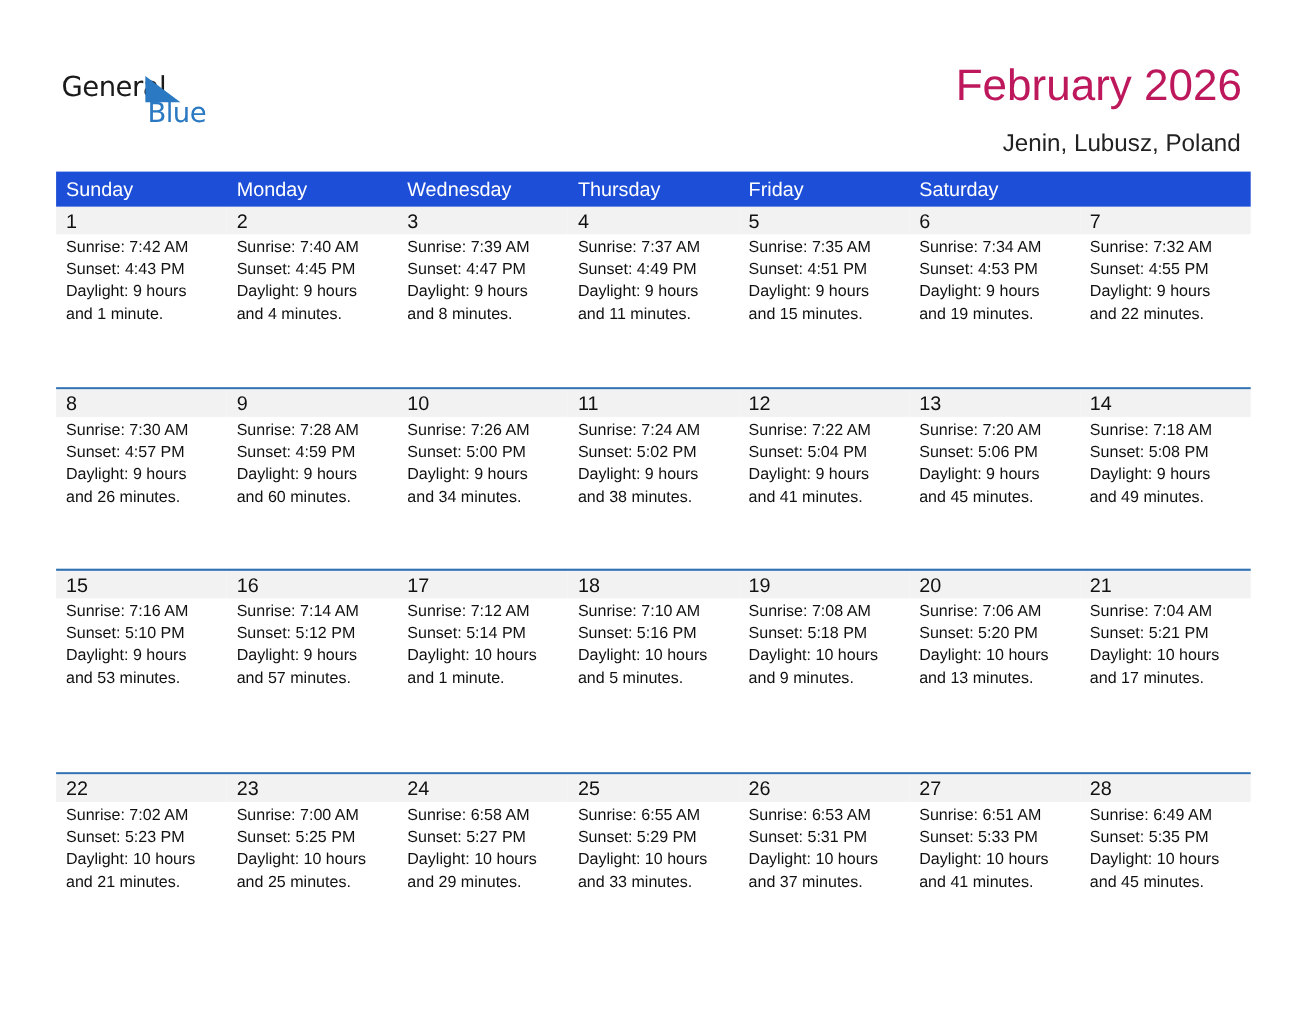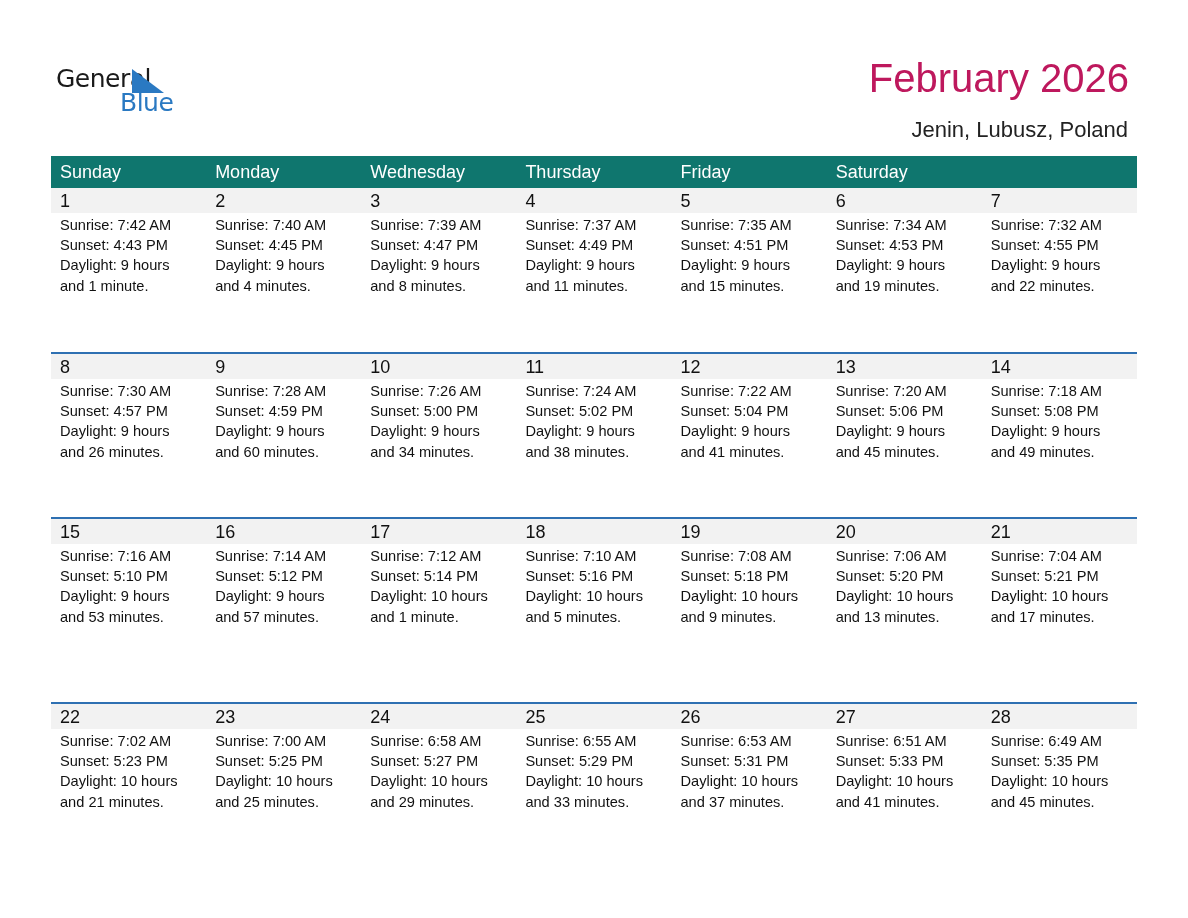--- a/index.html
+++ b/index.html
@@ -2,26 +2,26 @@
 <html><head>
 <meta charset="utf-8">
 <style>
   html, body { margin: 0; padding: 0; }
   body {
     width: 1188px; height: 918px; background: #ffffff; position: relative; overflow: hidden;
     font-family: "Liberation Sans", sans-serif; color: #111;
   }
   .logo { position: absolute; left: 56px; top: 64px; width: 160px; height: 56px; }
   .logo .general { position: absolute; left: 0; top: 0; font-family: "DejaVu Sans", sans-serif; font-size: 25px; color: #1a1a1a; letter-spacing: -0.5px; }
-  .logo .blue { position: absolute; left: 64px; top: 24px; font-family: "DejaVu Sans", sans-serif; font-size: 25px; color: #2a79c2; letter-spacing: -0.5px; }
+  .logo .blue { position: absolute; left: 78px; top: 24px; font-family: "DejaVu Sans", sans-serif; font-size: 25px; color: #2a79c2; letter-spacing: -0.5px; }
   .logo svg { position: absolute; left: 76px; top: 5px; }
   .title { position: absolute; right: 59px; top: 56px; font-size: 40px; color: #be185d; white-space: nowrap; }
   .subtitle { position: absolute; right: 60px; top: 117px; font-size: 22px; color: #222; white-space: nowrap; }
   .cal { position: absolute; left: 51px; top: 156px; width: 1086px; }
-  .head { display: flex; background: #0f766e; height: 32px; }
+  .head { display: flex; background: #1d4ed8; height: 32px; }
   .head .dn { width: 155.14px; box-sizing: border-box; padding-left: 9px; color: #ffffff; font-size: 18px; line-height: 32px; }
   .week { height: 165px; box-sizing: border-box; }
   .week.bordered { border-top: 2px solid #2e70b2; }
   .cells { display: flex; }
   .cell { width: 155.14px; box-sizing: border-box; }
   .cell .num { background: #f2f2f2; height: 25px; line-height: 26px; padding-left: 9px; font-size: 18px; color: #111; }
   .cell .info { padding-left: 9px; padding-top: 2px; font-size: 14.6px; line-height: 20.2px; color: #111; white-space: nowrap; }
 </style>
 </head>
 <body>

